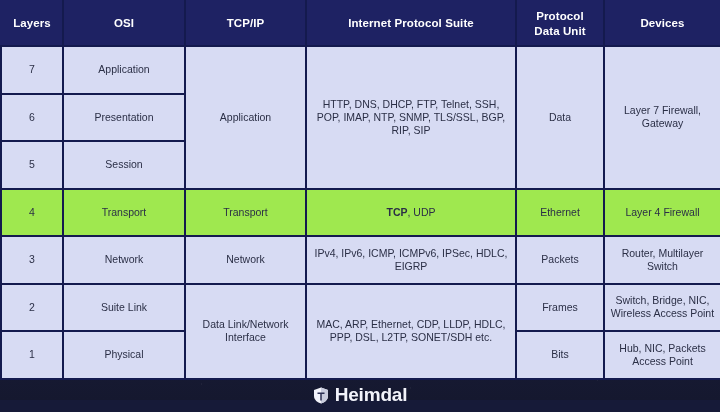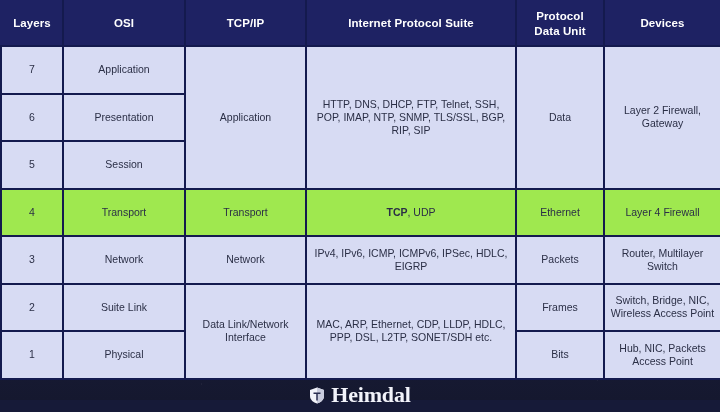--- a/index.html
+++ b/index.html
@@ -88,24 +88,24 @@
     width: 720px;
     height: 34px;
     display: flex;
     align-items: center;
     justify-content: center;
     gap: 6px;
   }
   .brand .mark { width: 16px; height: 17px; display: block; }
   .brand .wordmark {
     color: #f2f3fa;
-    font-size: 22px;
+    font-size: 19px;
     font-weight: bold;
     letter-spacing: -.2px;
-    font-family: Liberation Serif, serif;
+    font-family: Liberation Sans, sans-serif;
     text-align: right;
   }
 </style>
 </head>
 <body>
 
 <div id="page-root">
 
   <table class="matrix">
     <colgroup>
@@ -132,21 +132,21 @@
     </thead>
 
     <tbody>
 
       <tr>
         <td class="tone-a">7</td>
         <td class="tone-a">Application</td>
         <td class="tone-b" rowspan="3">Application</td>
         <td class="tone-b" rowspan="3">HTTP, DNS, DHCP, FTP, Telnet, SSH, POP, IMAP, NTP, SNMP, TLS/SSL, BGP, RIP, SIP</td>
         <td class="tone-b" rowspan="3">Data</td>
-        <td class="tone-b" rowspan="3">Layer 2 Firewall, Gateway</td>
+        <td class="tone-b" rowspan="3">Layer 7 Firewall, Gateway</td>
       </tr>
 
       <tr>
         <td class="tone-a">6</td>
         <td class="tone-a">Presentation</td>
       </tr>
 
       <tr>
         <td class="tone-a">5</td>
         <td class="tone-a">Session</td>

